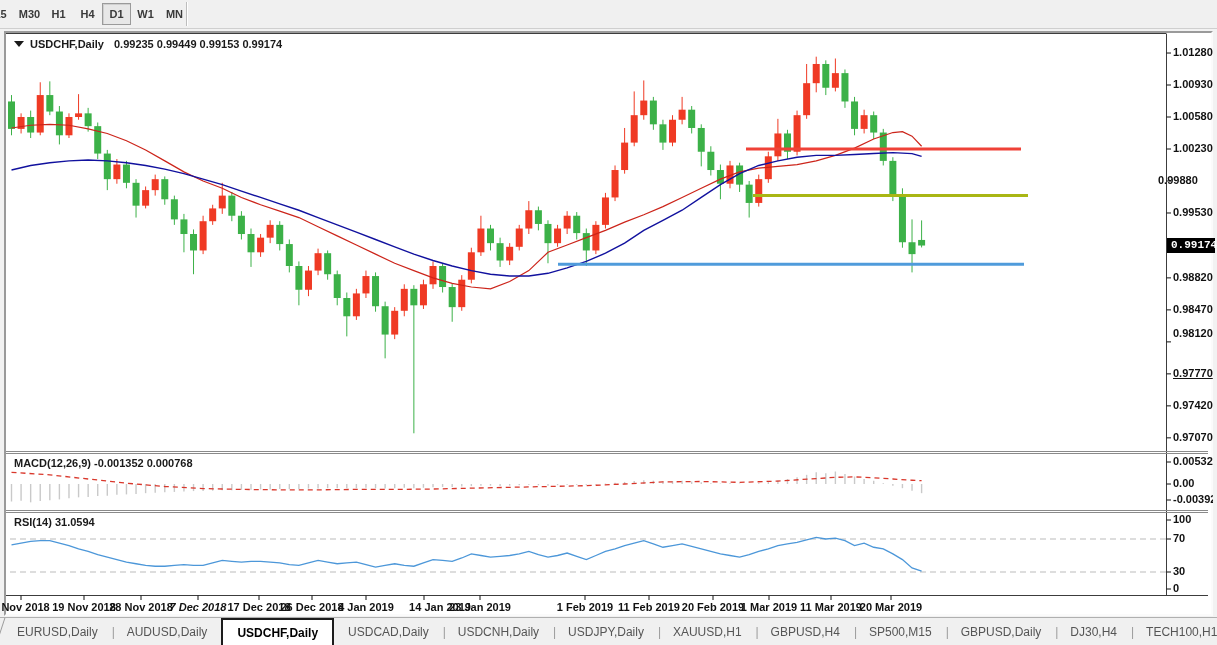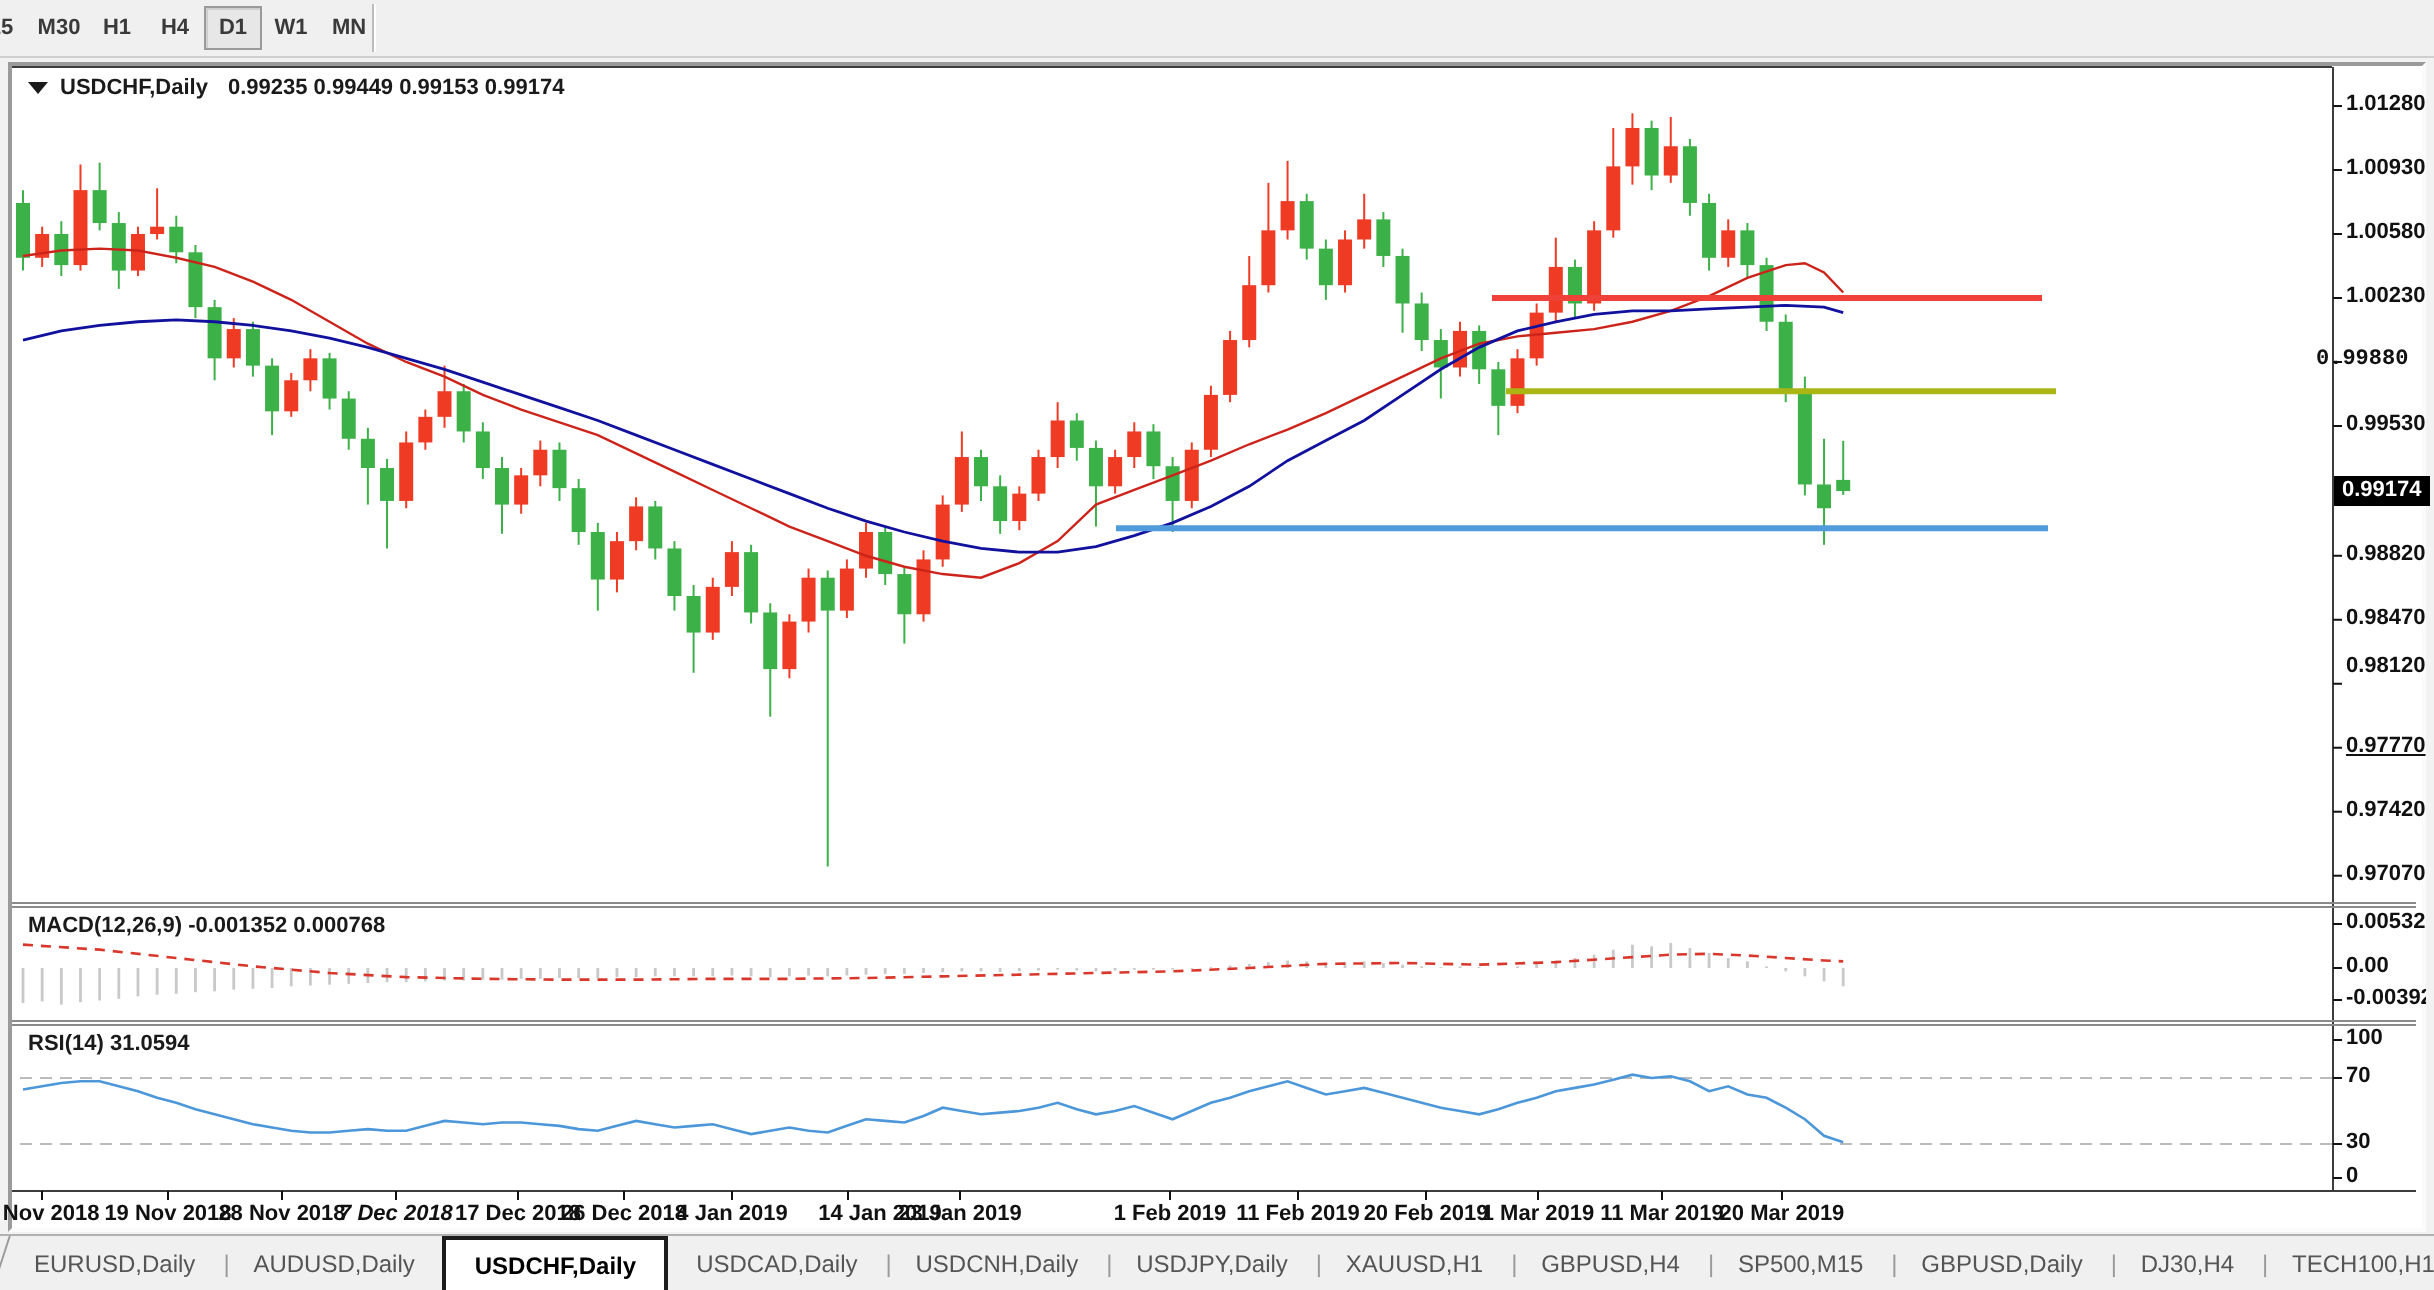--- a/index.html
+++ b/index.html
@@ -24,21 +24,21 @@
 #macd-label { left:8px; top:424px; }
 #rsi-label { left:8px; top:483px; }
 .dd-icon { display:inline-block; width:0; height:0; border-left:5px solid transparent;
   border-right:5px solid transparent; border-top:6px solid #1a1a1a; margin-right:6px; }
 .axis-label { position:absolute; font-size:11px; font-weight:bold; color:#111;
   white-space:nowrap; }
 .date-label { position:absolute; font-size:11px; font-weight:bold; color:#111;
   width:84px; text-align:center; }
 #price-badge { position:absolute; left:1161px; top:0; width:48px; height:15px;
   background:#000; color:#fff; font-size:11px; font-weight:bold; line-height:15px;
-  padding-left:4px; z-index:6; }
+  padding-left:4px; z-index:6;font-family:Liberation Mono, monospace; }
 #tab-bar { position:absolute; left:0; top:617px; width:1217px; height:28px;
   background:#f0f0f0; border-top:1px solid #b0b0b0; display:flex; align-items:stretch; }
 .tab { padding:0 14px; font-size:12px; color:#555; display:flex; align-items:center;
   white-space:nowrap; cursor:default; }
 .tab.active { background:#ffffff; border:2px solid #1c1c1c; border-bottom:none;
   color:#000; font-weight:bold; }
 .tab-sep { width:1px; color:#9a9a9a; font-size:12px; display:flex; align-items:center; }
 .tab-edge { width:10px; border-right:1px solid #9a9a9a; transform:skewX(-18deg);
   margin-right:2px; }
 #tab-spacer { flex:1; }
@@ -429,21 +429,21 @@
     <span style="width:10px"></span>
     <span>0.99235 0.99449 0.99153 0.99174</span>
   </div>
   <div class="pane-label" id="macd-label">MACD(12,26,9) -0.001352 0.000768</div>
   <div class="pane-label" id="rsi-label">RSI(14) 31.0594</div>
   <div id="axis-labels">
       <div class="axis-label" style="left: 1167px; top: 13.0195px;">1.01280</div>
       <div class="axis-label" style="left: 1167px; top: 45.013px;">1.00930</div>
       <div class="axis-label" style="left: 1167px; top: 77.0065px;">1.00580</div>
       <div class="axis-label" style="left: 1167px; top: 109px;">1.00230</div>
-      <div class="axis-label" style="left: 1152px; top: 140.993px; font-family: Liberation Mono, monospace;">0.99880</div>
+      <div class="axis-label" style="left: 1152px; top: 140.993px;">0.99880</div>
       <div class="axis-label" style="left: 1167px; top: 172.987px;">0.99530</div>
       <div class="axis-label" style="left: 1167px; top: 237.888px;">0.98820</div>
       <div class="axis-label" style="left: 1167px; top: 269.882px;">0.98470</div>
       <div class="axis-label" style="left: 1167px; top: 294px;">0.98120</div>
       <div class="axis-label" style="left: 1167px; top: 333.869px; text-decoration: underline;">0.97770</div>
       <div class="axis-label" style="left: 1167px; top: 365.862px;">0.97420</div>
       <div class="axis-label" style="left: 1167px; top: 397.856px;">0.97070</div>
       <div class="axis-label" style="left: 1167px; top: 422px;">0.005321</div>
       <div class="axis-label" style="left: 1167px; top: 444px;">0.00</div>
       <div class="axis-label" style="left: 1167px; top: 460px;">-0.003922</div>

